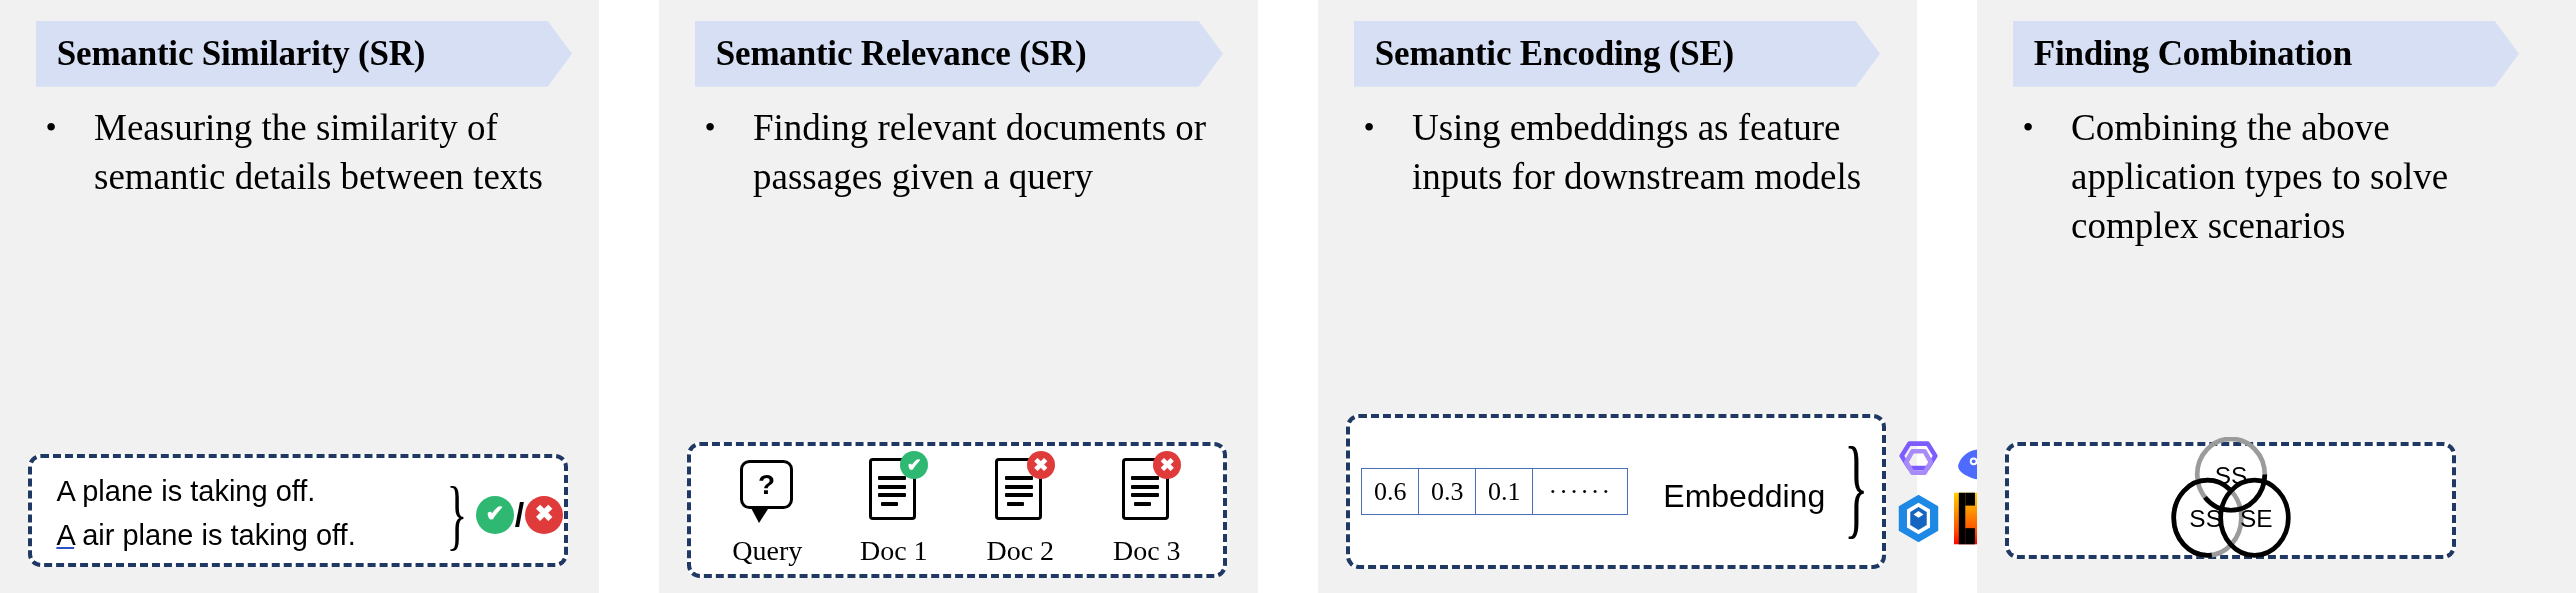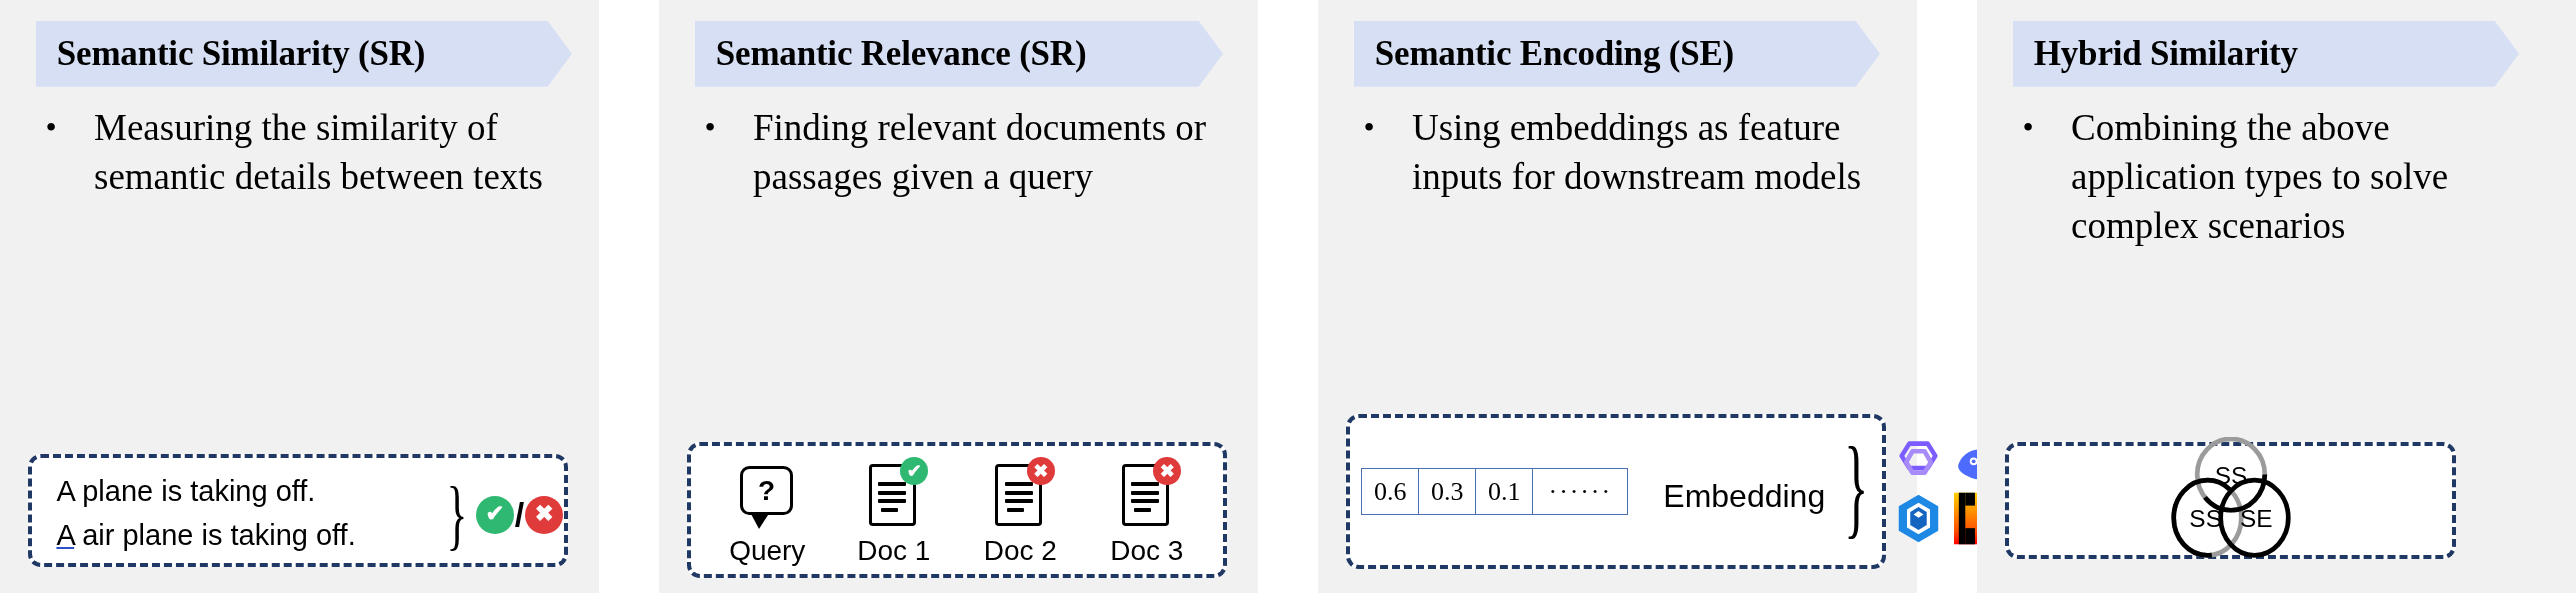--- a/index.html
+++ b/index.html
@@ -173,21 +173,21 @@
     position:absolute; left:1.9px; top:3.8px; width:53px; height:49px;
     border:3.8px solid #000; border-radius:9.4px; box-sizing:border-box; background:#fff;
     display:flex; align-items:center; justify-content:center;
     font-family:"Liberation Sans",sans-serif; font-size:28px; font-weight:bold; color:#000;
   }
   .qbubble .tail {
     position:absolute; left:12.2px; top:49px; width:0; height:0;
     border-left: 9.4px solid transparent; border-right: 11.3px solid transparent;
     border-top: 17px solid #000;
   }
-  .doclabel { font-family:Liberation Sans, sans-serif; font-size:28px; color:#000; margin-top:2px; white-space:nowrap;}
+  .doclabel { font-family:Liberation Serif, serif; font-size:28px; color:#000; margin-top:8px; white-space:nowrap;}
 
   
   .fig3 { top: 414px; width: 540px; height: 155px; }
   .emb-inner { display:flex; align-items:center; height:100%; padding: 5.6px 11.3px; box-sizing:border-box;}
   .emb-left { display:flex; flex-direction:row; align-items:flex-end;gap:35px; }
   .emb-cells { display:flex; border:1.9px solid #4a6fb5; }
   .emb-cell {
     border-right:1.9px solid #4a6fb5; padding: 7.5px 0; width: 56px; text-align:center;
     font-family:"Liberation Serif", serif; font-size: 26px; color:#000;
   }
@@ -380,21 +380,21 @@
         </div>
       </div>
     </div>
   </div>
 
   <div class="gap"></div>
 
   <div class="panel p4">
     <div class="chev-wrap">
       <div class="chev w4">
-        <span class="chev-title">Hybrid Similarity</span>
+        <span class="chev-title">Finding Combination</span>
       </div>
     </div>
 
     <div class="bullet-row">
       <span class="bullet-dot">•</span>
       <span class="bullet-text">Combining the above application types to solve complex scenarios</span>
     </div>
 
     <div class="fig-box fig4">
       <div class="venn-holder">

